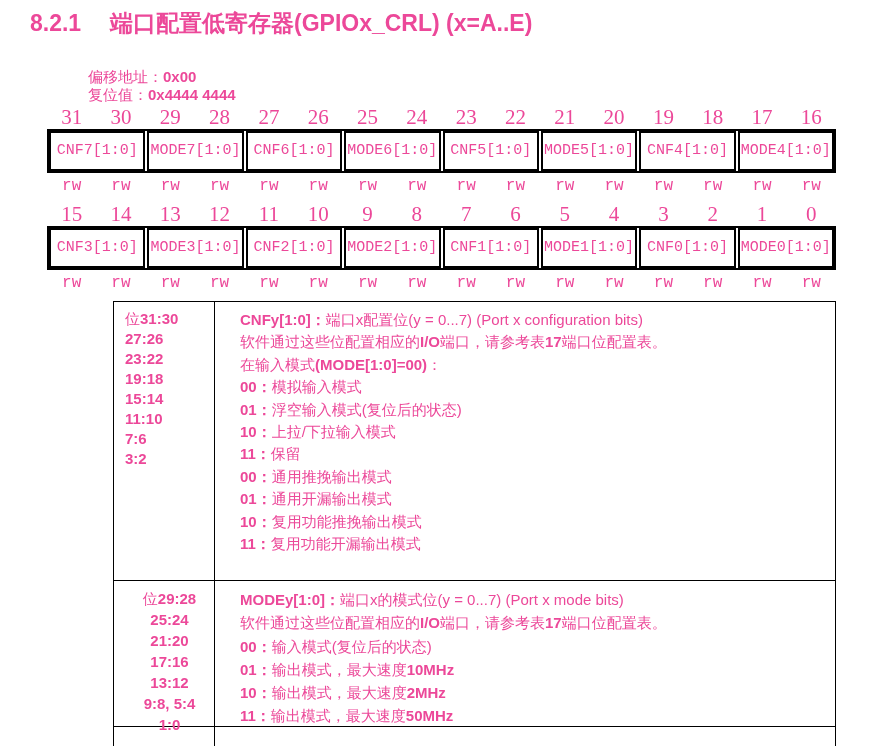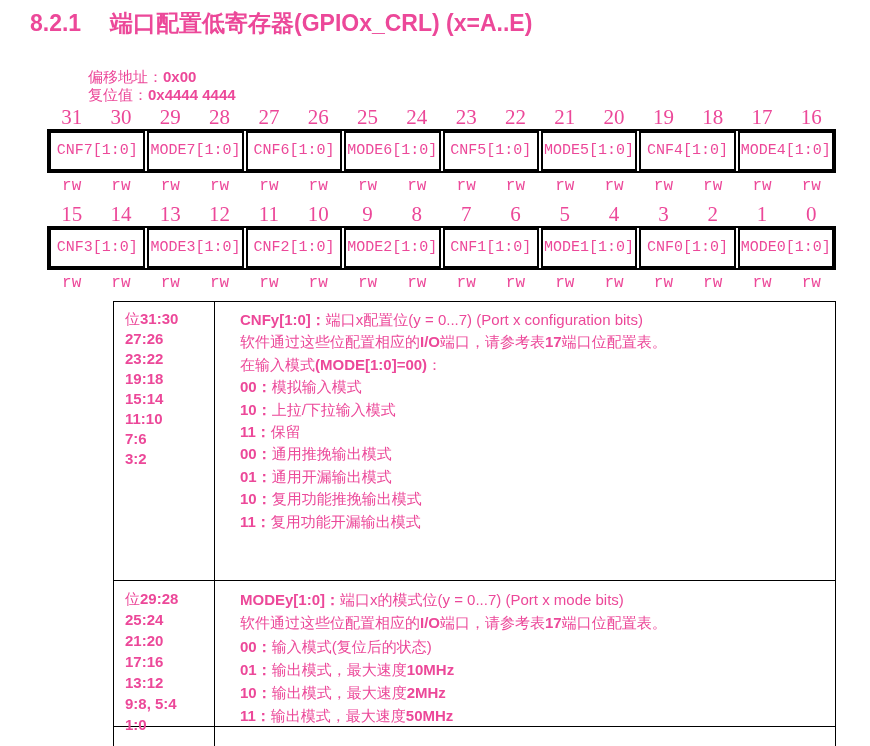--- a/index.html
+++ b/index.html
@@ -33,21 +33,21 @@
           box-sizing:border-box;background:#fff;}
   .drow{display:flex;border-bottom:1.5px solid #000;box-sizing:border-box;}
   .drow.stub{border-bottom:none;height:26px;}
   .dleft{width:101px;border-right:1.5px solid #000;padding:7px 0 0 11px;box-sizing:border-box;}
   .dright{flex:1;padding:7px 0 0 25px;box-sizing:border-box;overflow:hidden;}
   .dline{white-space:nowrap;}
   .r0{height:279px;}
   .r1{height:146px;}
   .r0 .dleft .dline{line-height:20px;}
   .r0 .dright .dline{line-height:22.4px;}
-  .r1 .dleft .dline{line-height:21px;}
+  .r1 .dleft .dline{line-height:21px;text-align:center;}
   .r1 .dright .dline{line-height:23.3px;}
   .b{font-weight:bold;}
 </style>
 </head>
 <body>
 
 <div class="page">
 
   <div class="heading">
     <span class="num">8.2.1</span><span>端口配置低寄存器(GPIOx_CRL) (x=A..E)</span>
@@ -170,20 +170,21 @@
           <div class="dline"><span class="b">15:14</span></div>
           <div class="dline"><span class="b">11:10</span></div>
           <div class="dline"><span class="b">7:6</span></div>
           <div class="dline"><span class="b">3:2</span></div>
         </div>
         <div class="dcell dright">
           <div class="dline"><span class="b">CNFy[1:0]：</span><span>端口x配置位(y = 0...7) (Port x configuration bits)</span></div>
           <div class="dline"><span>软件通过这些位配置相应的</span><span class="b">I/O</span><span>端口，请参考表</span><span class="b">17</span><span>端口位配置表。</span></div>
           <div class="dline"><span>在输入模式</span><span class="b">(MODE[1:0]=00)</span><span>：</span></div>
           <div class="dline"><span class="b">00：</span><span>模拟输入模式</span></div>
+          <div class="dline"><span class="b">01：</span><span>浮空输入模式(复位后的状态)</span></div>
           <div class="dline"><span class="b">10：</span><span>上拉/下拉输入模式</span></div>
           <div class="dline"><span class="b">11：</span><span>保留</span></div>
           <div class="dline"><span class="b">00：</span><span>通用推挽输出模式</span></div>
           <div class="dline"><span class="b">01：</span><span>通用开漏输出模式</span></div>
           <div class="dline"><span class="b">10：</span><span>复用功能推挽输出模式</span></div>
           <div class="dline"><span class="b">11：</span><span>复用功能开漏输出模式</span></div>
         </div>
       </div>
       <div class="drow r1">
         <div class="dcell dleft">

